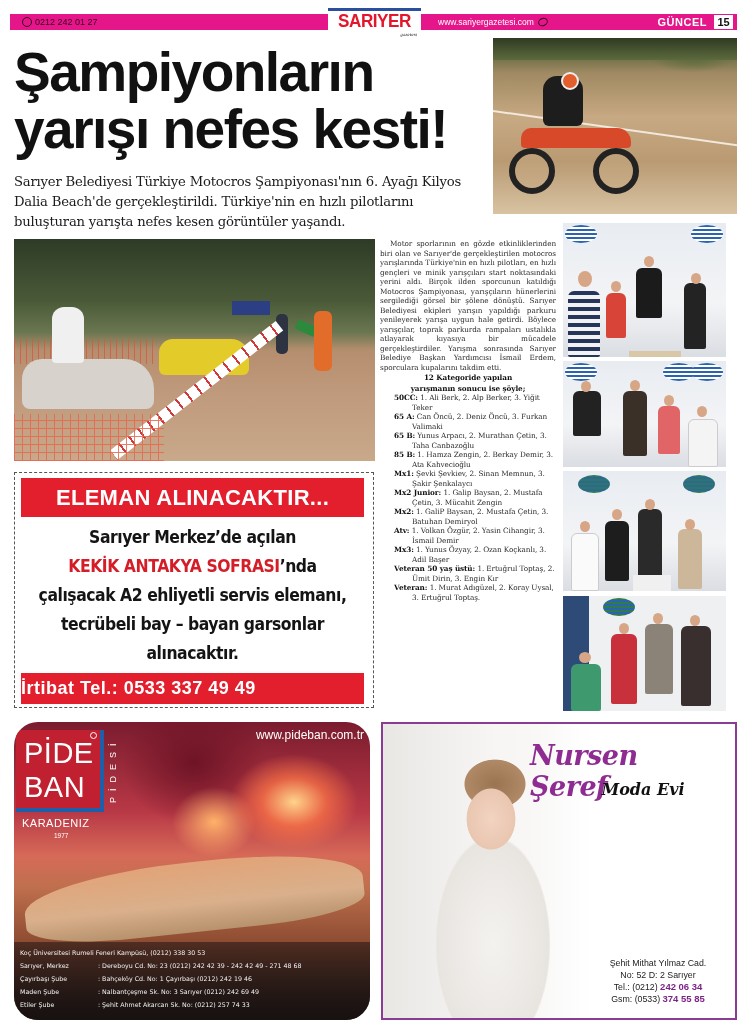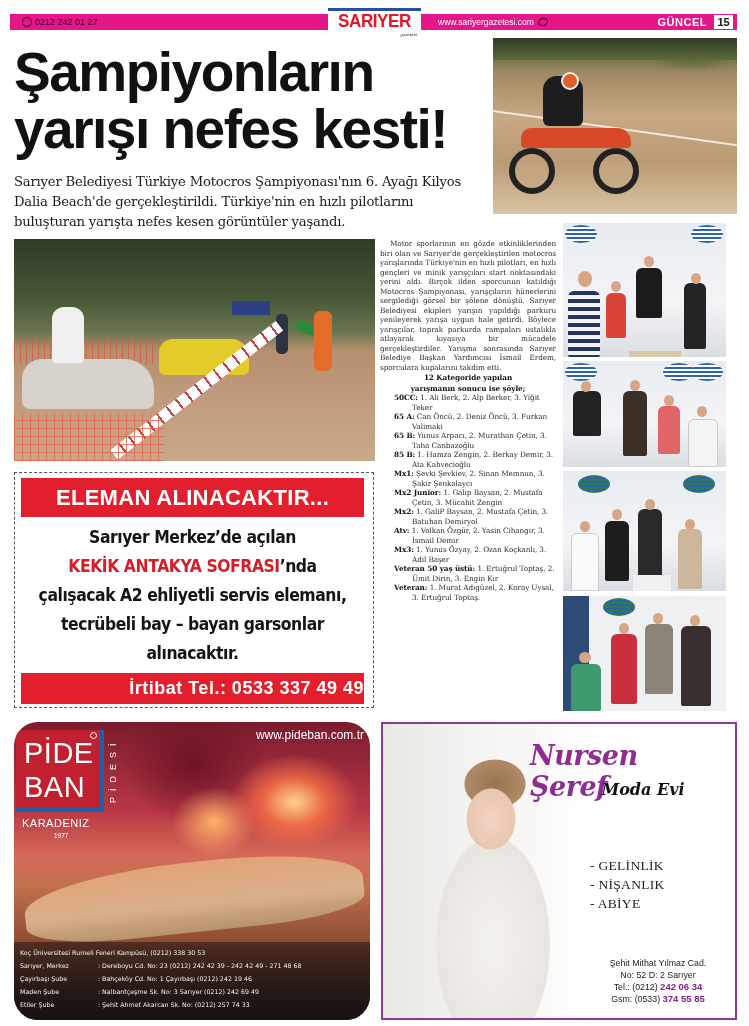--- a/index.html
+++ b/index.html
@@ -68,21 +68,21 @@
   .body-col p.intro { text-indent: 10px; }
   .body-col .subhead { text-align: center; font-weight: bold; color: #111; margin-top: 1px; }
   .body-col .result { padding-left: 32px; text-indent: -18px; text-align: left; }
   .body-col .result b { color: #111; }
 
   
   .jobad { position: absolute; left: 14px; top: 472px; width: 360px; height: 236px; border: 1.5px dashed #555; background: #fff; }
   .jobad .hdr { position: absolute; left: 6px; top: 5px; width: 343px; height: 39px; background: #e31e2d; color: #fff; font-family: "Liberation Sans", sans-serif; font-weight: bold; font-size: 22px; text-align: center; line-height: 39px; letter-spacing: 0.3px; }
   .jobad .txt { position: absolute; left: 6px; top: 50px; width: 343px; text-align: center; font-family: "DejaVu Sans", sans-serif; font-weight: bold; font-size: 17px; line-height: 29px; color: #141414; letter-spacing: -0.5px; transform: scaleX(0.92); }
   .jobad .txt .red { color: #d51d28; }
-  .jobad .ftr { position: absolute; left: 6px; top: 200px; width: 343px; height: 31px; background: #e31e2d; color: #fff; font-family: "Liberation Sans", sans-serif; font-weight: bold; font-size: 18px; text-align: right; line-height: 31px; letter-spacing: 0.5px; }
+  .jobad .ftr { position: absolute; left: 6px; top: 200px; width: 343px; height: 31px; background: #e31e2d; color: #fff; font-family: "Liberation Sans", sans-serif; font-weight: bold; font-size: 18px; text-align: left; line-height: 31px; letter-spacing: 0.5px; }
 
   
   .pideban { position: absolute; left: 14px; top: 722px; width: 356px; height: 298px; overflow: hidden;
     background:
       radial-gradient(ellipse 80px 60px at 280px 80px, #ffd38a 0%, rgba(255,120,70,0.7) 40%, transparent 80%),
       radial-gradient(ellipse 60px 50px at 200px 100px, #ffb26a 0%, transparent 70%),
       radial-gradient(ellipse 90px 80px at 180px 40px, #6e1426 0%, transparent 80%),
       linear-gradient(180deg, #7a1c2e 0%, #b83846 30%, #d66a58 45%, #c0704e 55%, #8a4a30 75%, #3b2a22 100%); border-radius: 24px; }
   .pideban .pizza { position: absolute; left: 10px; top: 140px; width: 340px; height: 70px; border-radius: 50% 45% 30% 30%; background: linear-gradient(180deg,#e2a378 0%,#d9b08b 60%,#b7926c 100%); transform: rotate(-6deg); }
   .pideban .logo-box { position: absolute; left: 2px; top: 8px; width: 88px; height: 82px; background: #c0202f; border-right: 4px solid #1f5ea8; border-bottom: 4px solid #1f5ea8; }
@@ -277,24 +277,19 @@
         <span class="k">Etiler Şube</span>
         <span>: Şehit Ahmet Akarcan Sk. No: (0212) 257 74 33</span>
       </div>
   </div>
 </div>
 
 <div class="nursen">
   <div class="bride"></div>
   <div class="brand">Nursen Şeref</div>
   <div class="sub">Moda Evi</div>
-  <div class="svc">
-    <div>- GELİNLİK</div>
-    <div>- NİŞANLIK</div>
-    <div>- ABİYE</div>
-  </div>
   <div class="contact">
     <div>Şehit Mithat Yılmaz Cad.</div>
     <div>No: 52 D: 2 Sarıyer</div>
     <div><span>Tel.: (0212) </span><b>242 06 34</b></div>
     <div><span>Gsm: (0533) </span><b>374 55 85</b></div>
   </div>
 </div>
 
 </body></html>

